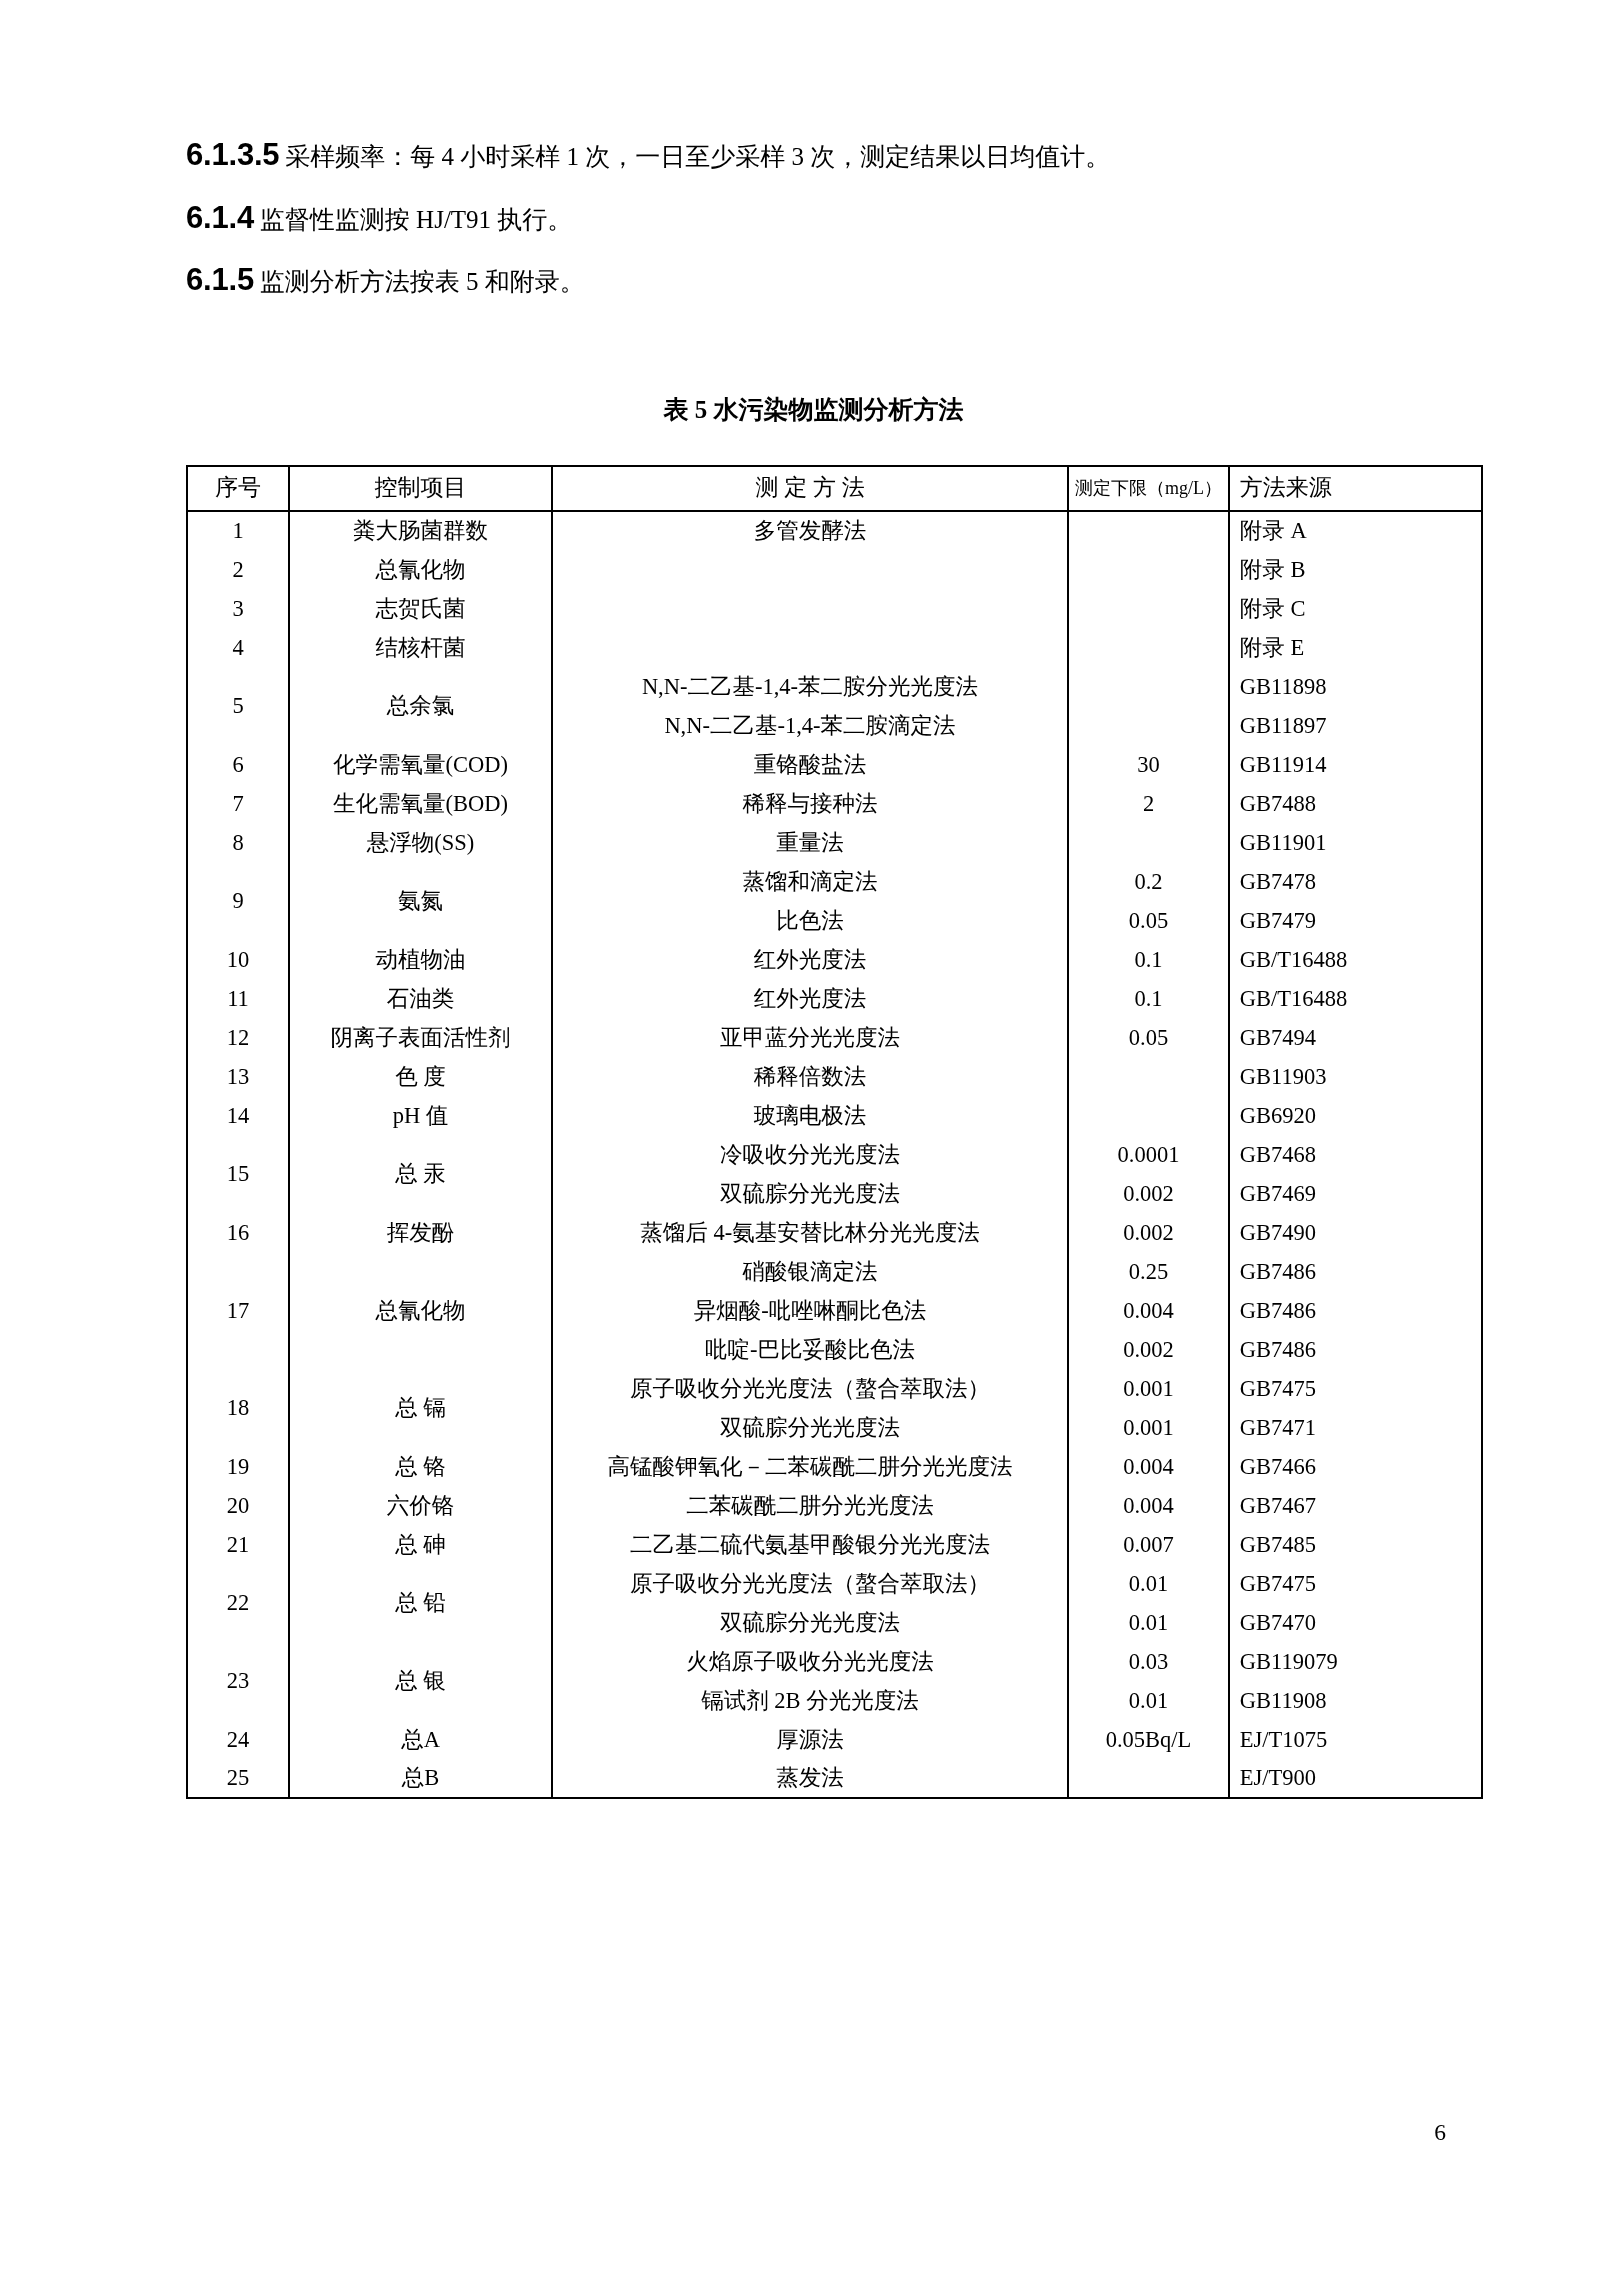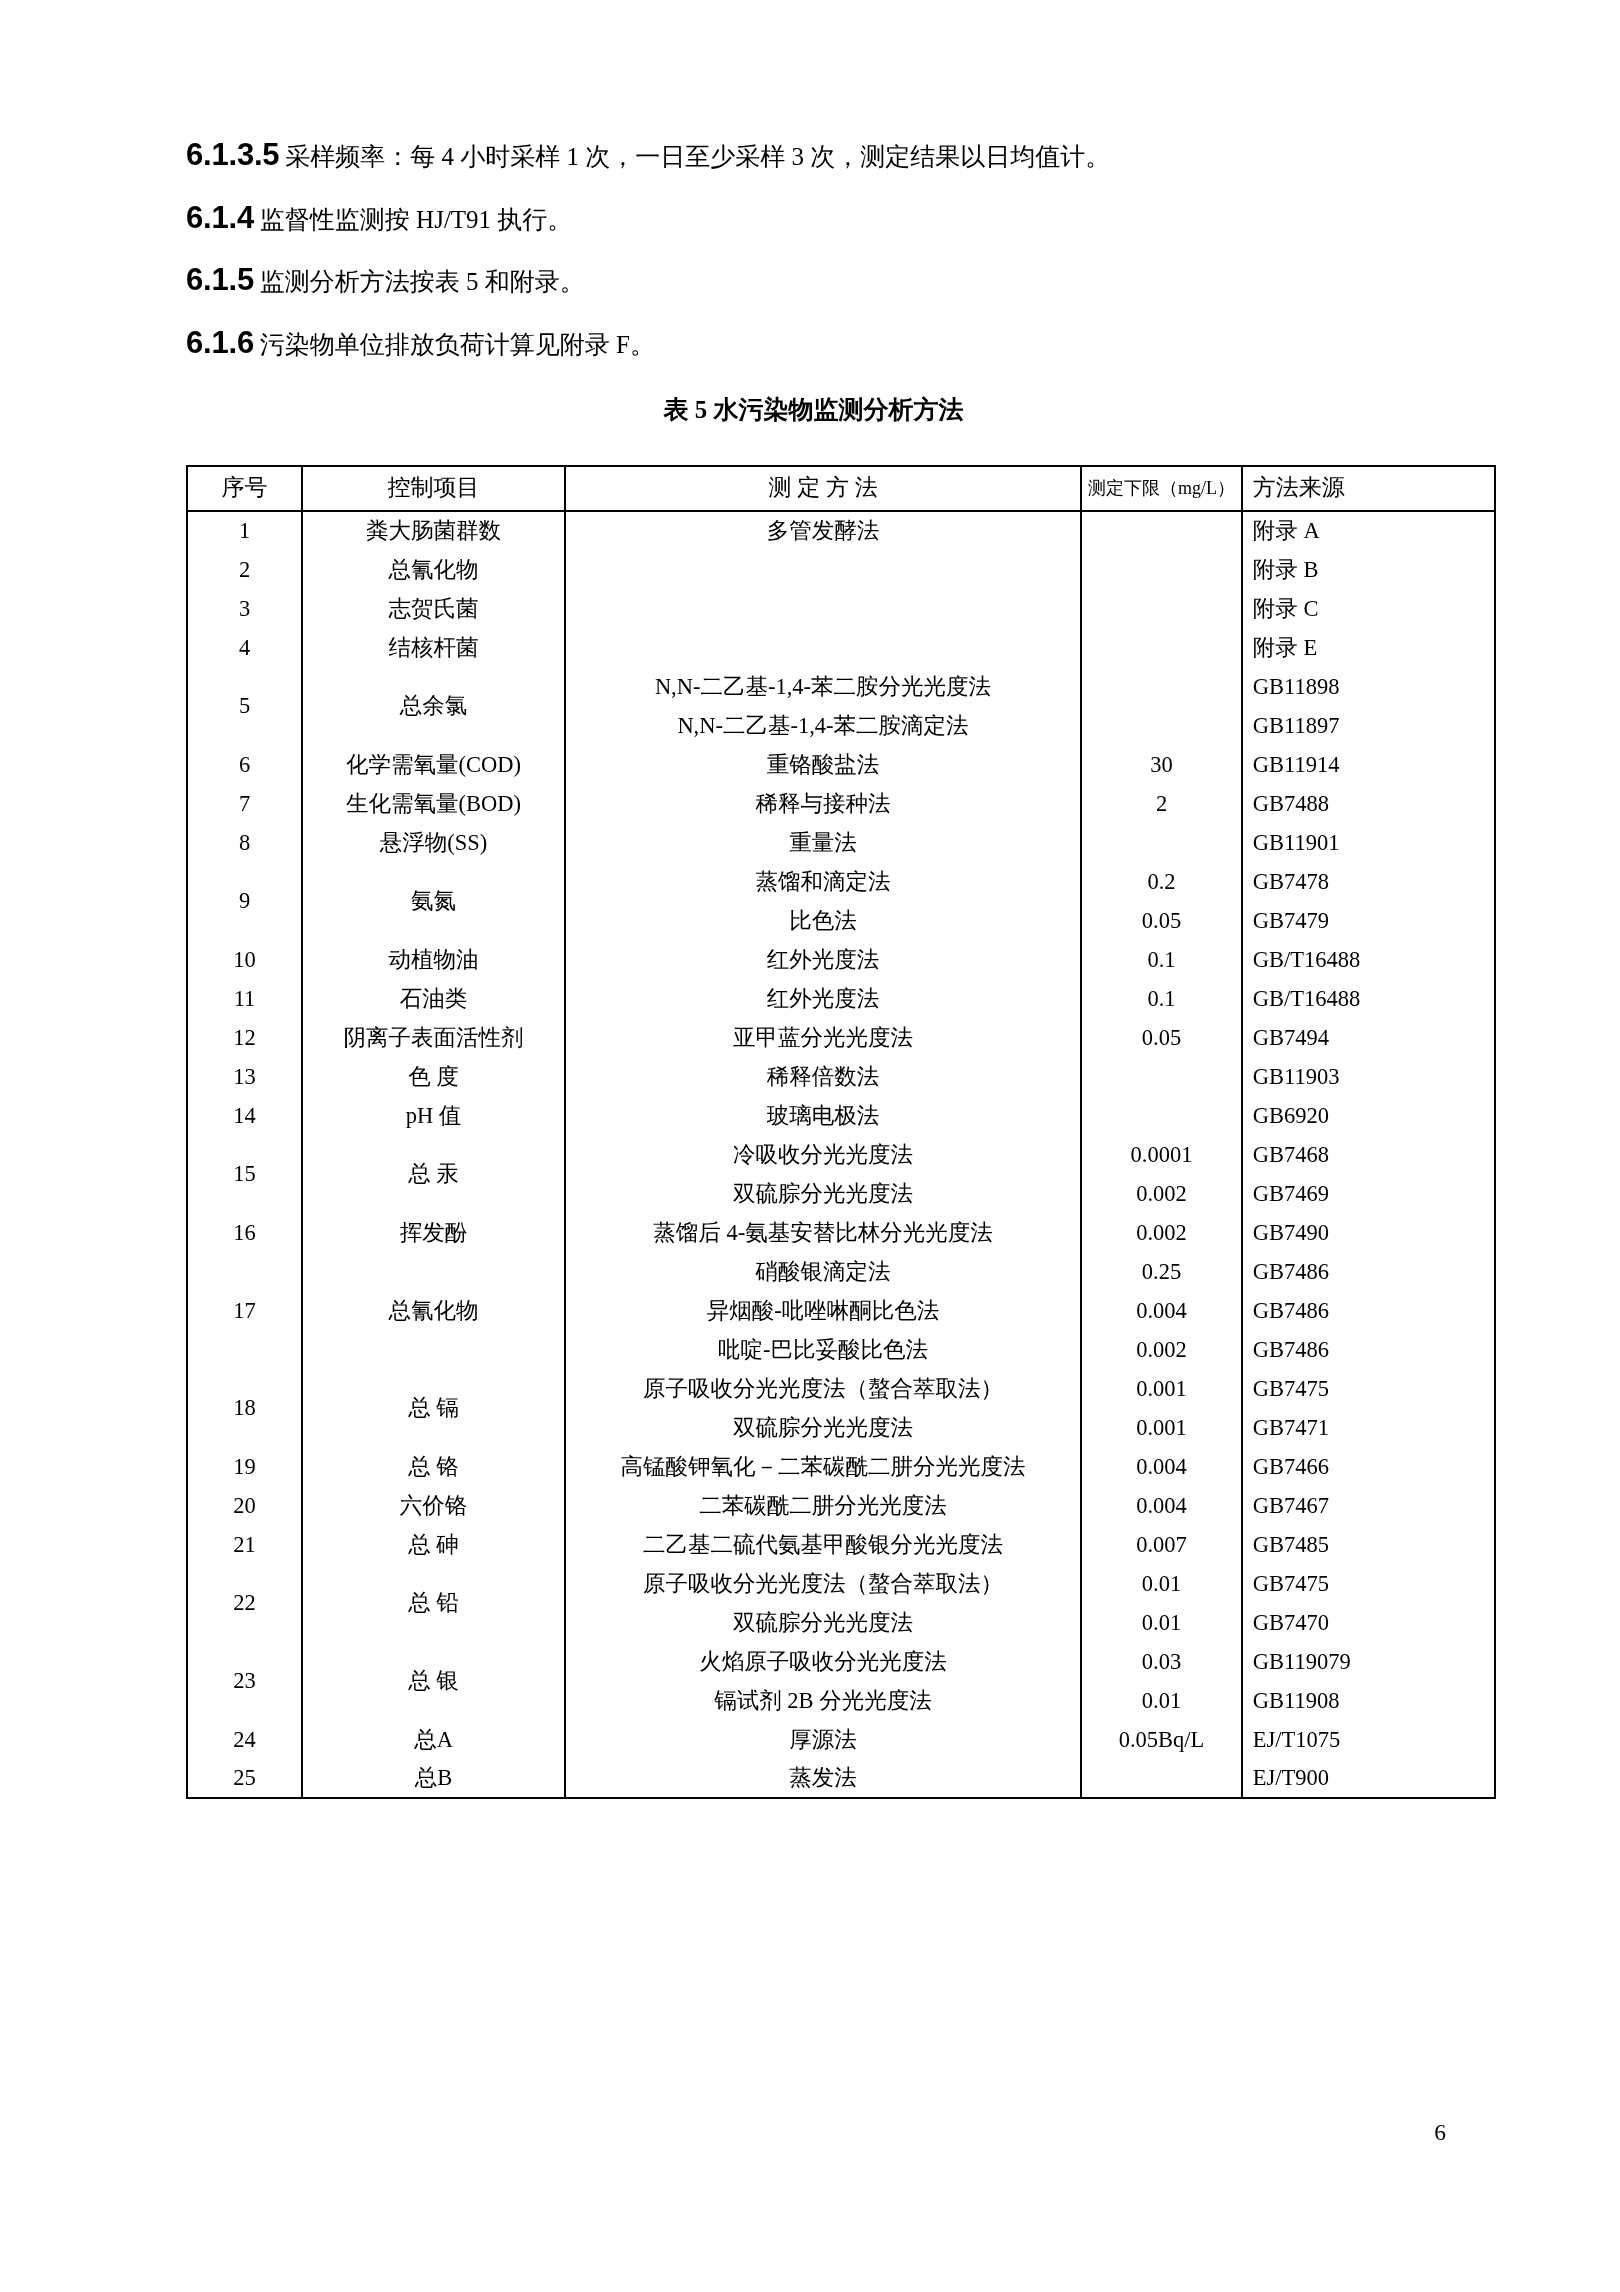--- a/index.html
+++ b/index.html
@@ -94,21 +94,21 @@
   table.method-table td.c-src,
   table.method-table th.c-src {
     text-align: left;
     padding-left: 9.8px;
   }
   table.method-table td.c-idx { width: 115px; }
   table.method-table td.c-item { width: 263px; }
   table.method-table td.c-method { width: 498px; }
   table.method-table td.c-limit { width: 161px; }
   table.method-table td.c-src { width: 218px; }
-  th.c-idx { width: 115px; }
+  th.c-idx { width: 102px; }
   th.c-item { width: 263px; }
   th.c-method { width: 516px; }
   th.c-limit { width: 161px; }
   th.c-src { width: 253px; }
 
   
   .page-number {
     position: absolute;
     right: 174px;
     top: 2119px;
@@ -123,23 +123,20 @@
 
   <div class="body-area" style="top:137px;">
     <div class="clause-row">
       <span class="clause-num">6.1.3.5</span><span class="clause-sp"></span><span class="clause-text">采样频率：每 4 小时采样 1 次，一日至少采样 3 次，测定结果以日均值计。</span>
     </div>
     <div class="clause-row">
       <span class="clause-num">6.1.4</span><span class="clause-sp"></span><span class="clause-text">监督性监测按 HJ/T91 执行。</span>
     </div>
     <div class="clause-row">
       <span class="clause-num">6.1.5</span><span class="clause-sp"></span><span class="clause-text">监测分析方法按表 5 和附录。</span>
-    </div>
-    <div class="clause-row">
-      <span class="clause-num">6.1.6</span><span class="clause-sp"></span><span class="clause-text">污染物单位排放负荷计算见附录 F。</span>
     </div>
   </div>
 
   <div class="table-caption">表 5  水污染物监测分析方法</div>
 
   <table class="method-table">
     <thead>
       <tr>
         <th class="c-idx">序号</th>
         <th class="c-item">控制项目</th>

